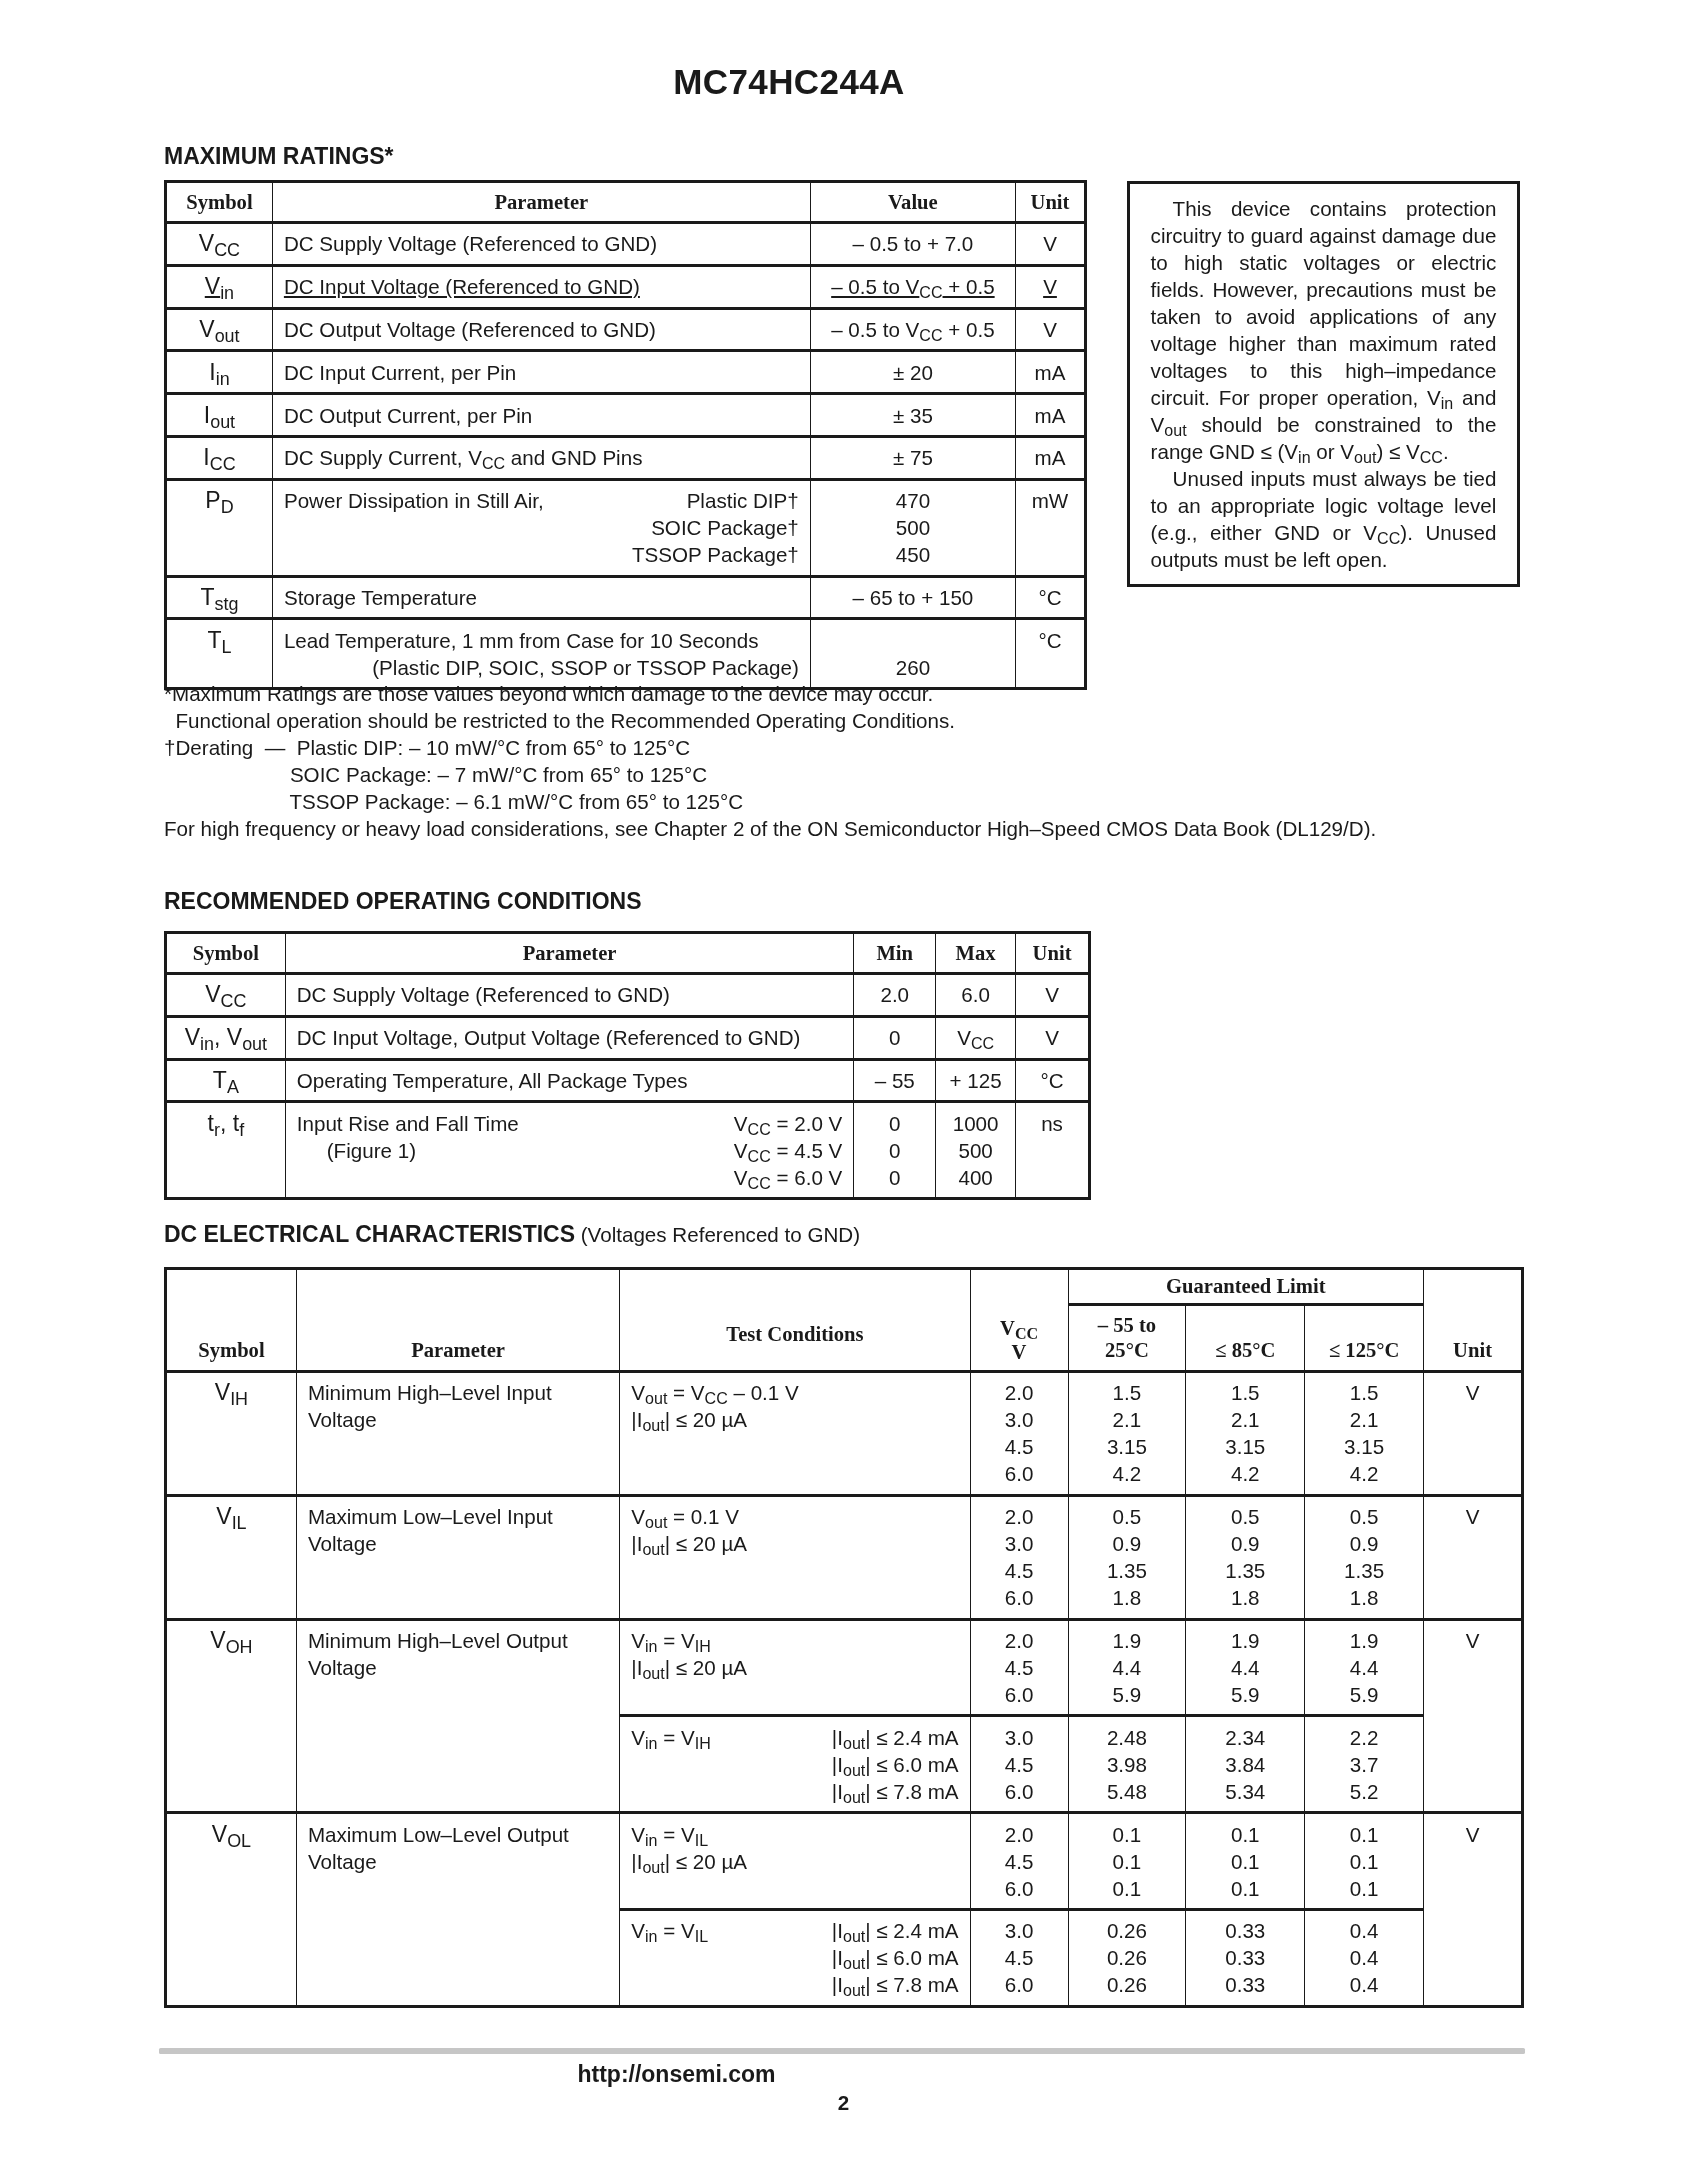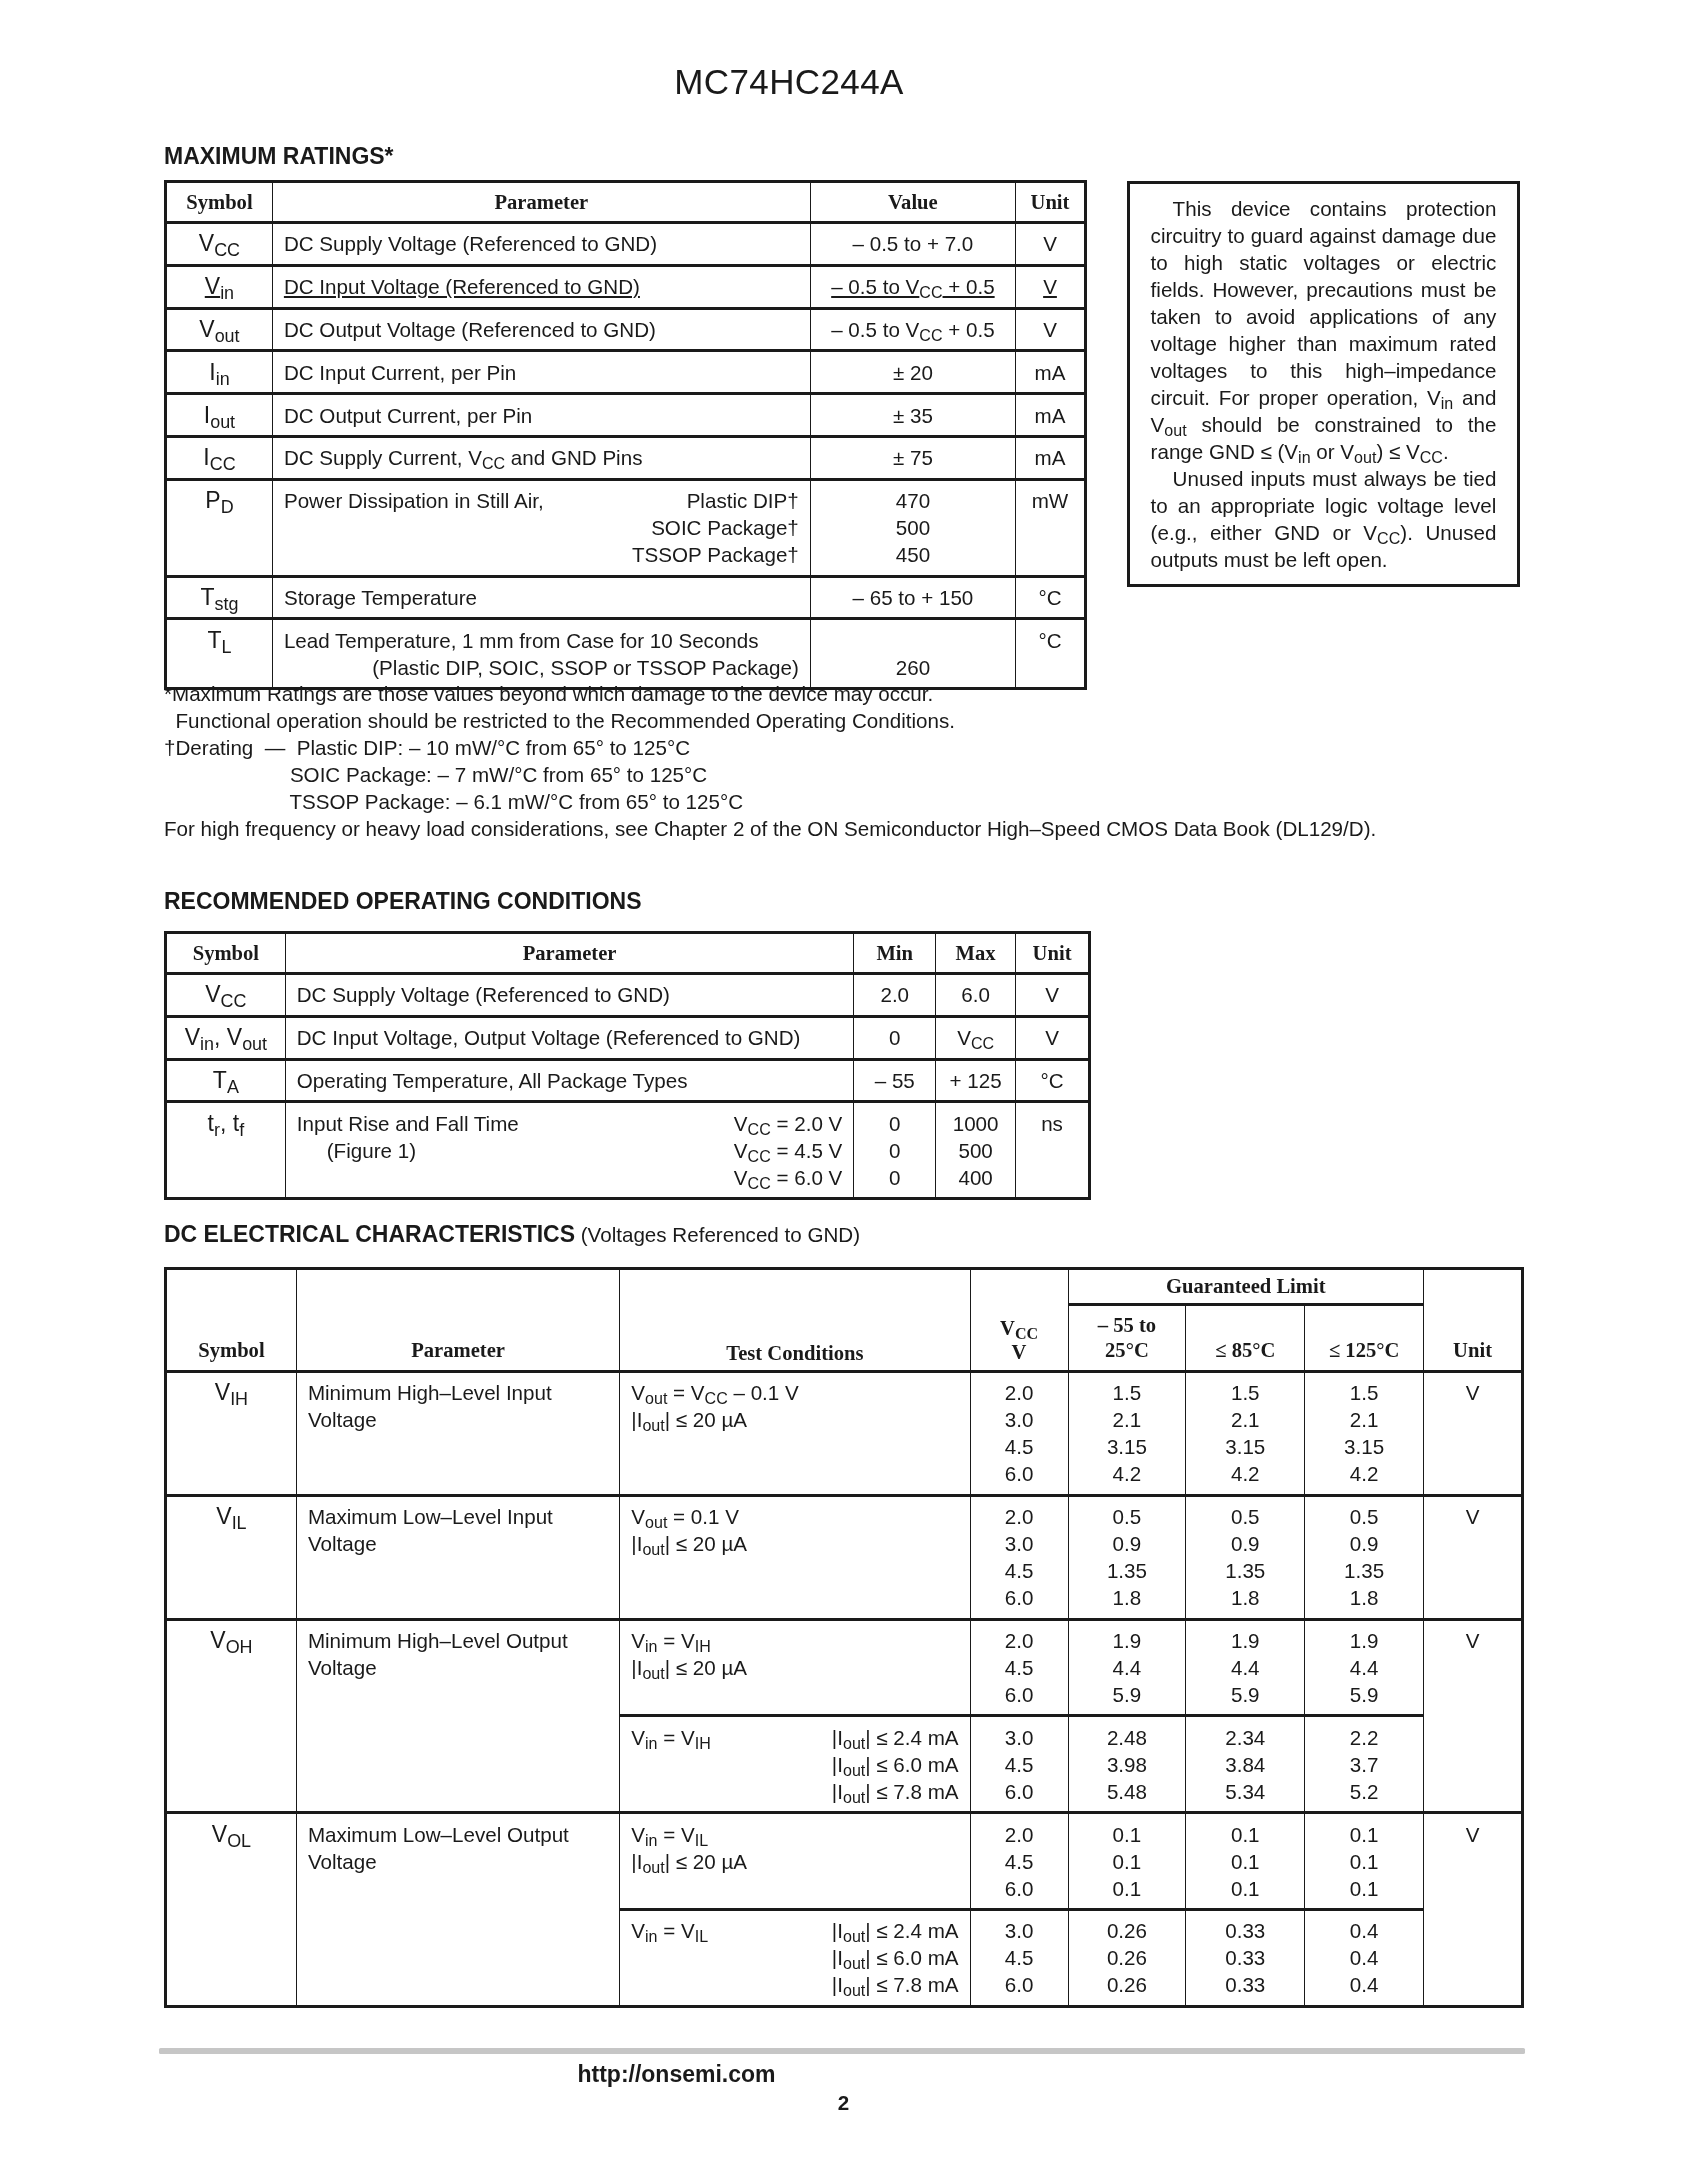--- a/index.html
+++ b/index.html
@@ -1,19 +1,19 @@
 <!DOCTYPE html>
 <html style="font-size:12.7px"><head>
 <meta charset="utf-8">
 <style>
   html, body { margin:0; padding:0; background:#ffffff; }
   body { width:1687px; height:2183px; position:relative; overflow:hidden;
          font-family:"Liberation Sans", "DejaVu Sans", sans-serif; color:#1a1a1a; }
   .abs { position:absolute; }
-  .title { left:0; width:1578px; top:62px; text-align:center; font-weight:normal; font-size:35px; letter-spacing:0.4px; }
+  .title { left:0; width:1578px; top:62px; text-align:center; font-weight:bold; font-size:35px; letter-spacing:0.4px; }
   .sec-h { font-weight:bold; font-size:23px; }
   .sec-h .sub { font-weight:normal; font-size:20.6px; }
   table.dt { position:absolute; border-collapse:collapse; font-size:20.6px; }
   table.dt td, table.dt th { border:1.6px solid #1a1a1a; padding:0 11px; vertical-align:top; line-height:27px; }
   table.dt { border:3.2px solid #1a1a1a; }
   table.dt th { font-weight:bold; vertical-align:middle;font-family:Liberation Serif, serif; }
   table.dt tr.hdr th { border-bottom:3.2px solid #1a1a1a; }
   table.dt tr.sep td { border-top:3.2px solid #1a1a1a; }
   .c { text-align:center; }
   .sym { text-align:center; font-size:23px; padding-top:6.4px !important; }
@@ -226,21 +226,21 @@
       <col style="width:98px">
     <col style="width:118px">
       <col style="width:119px">
       <col style="width:119px">
       <col style="width:99px">
   </colgroup>
   <tbody>
       <tr style="height:36px;">
     <th rowspan="2" style="vertical-align:bottom; padding-bottom:6.4px;">Symbol</th>
     <th rowspan="2" style="vertical-align:bottom; padding-bottom:6.4px;">Parameter</th>
-    <th rowspan="2" style="vertical-align:bottom; padding-bottom:3px;">Test Conditions</th>
+    <th rowspan="2" style="vertical-align:bottom; padding-bottom:22px;">Test Conditions</th>
     <th rowspan="2" style="vertical-align:bottom; padding-bottom:6.4px; line-height:24px;">
           <div><span>V</span><sub>CC</sub></div>
           <div>V</div>
         </th>
     <th colspan="3" style="border-bottom:3.2px solid #1a1a1a;">Guaranteed Limit</th>
     <th rowspan="2" style="vertical-align:bottom; padding-bottom:6.4px;">Unit</th>
   </tr>
   <tr class="hdr" style="height:67px;">
     <th style="vertical-align:bottom; padding-bottom:6.4px; line-height:25.4px;">
           <div>– 55 to</div>

